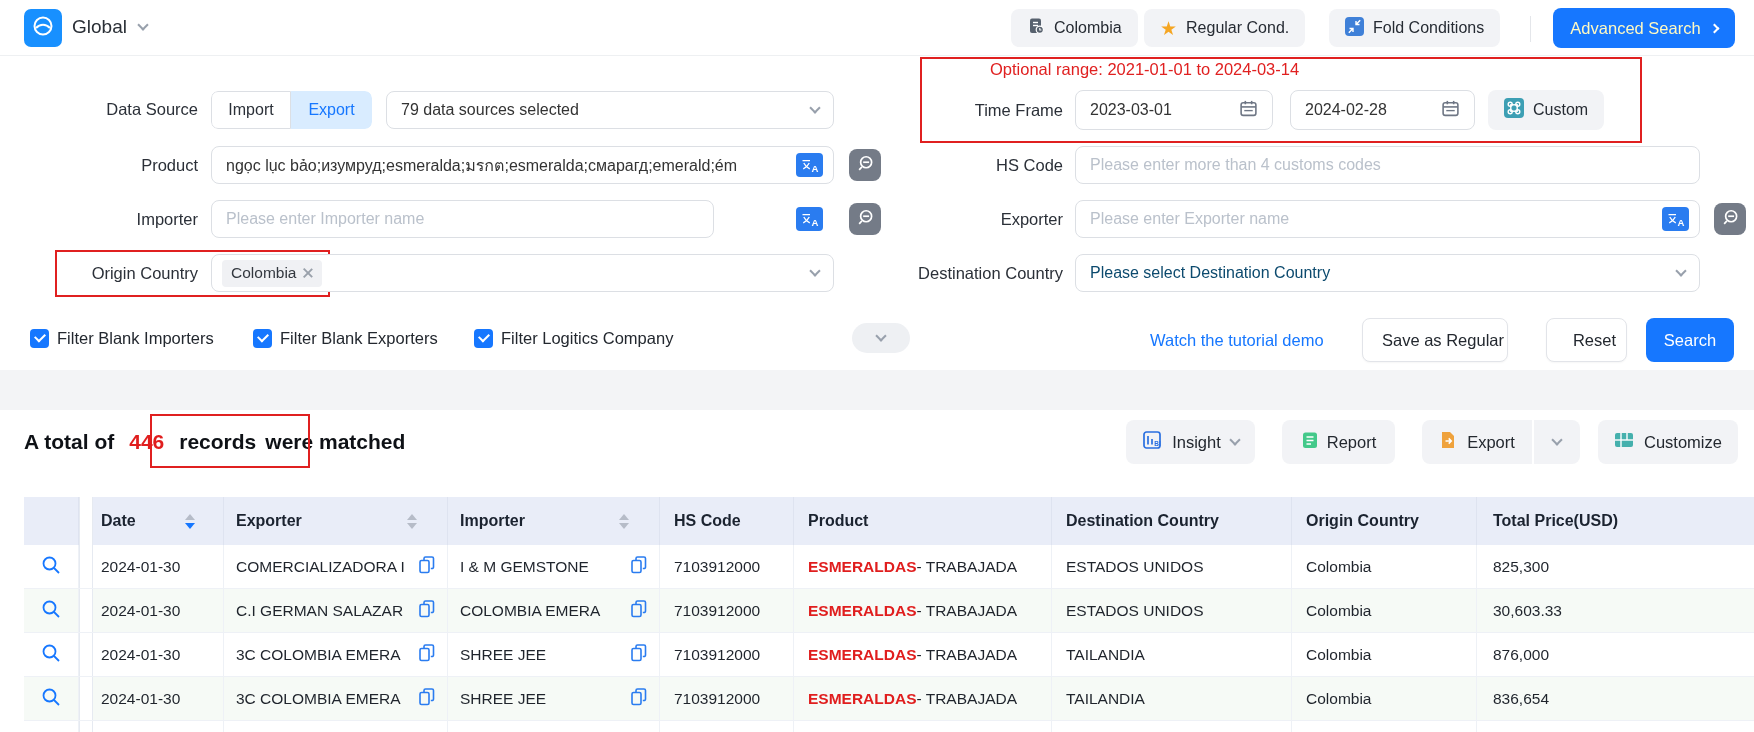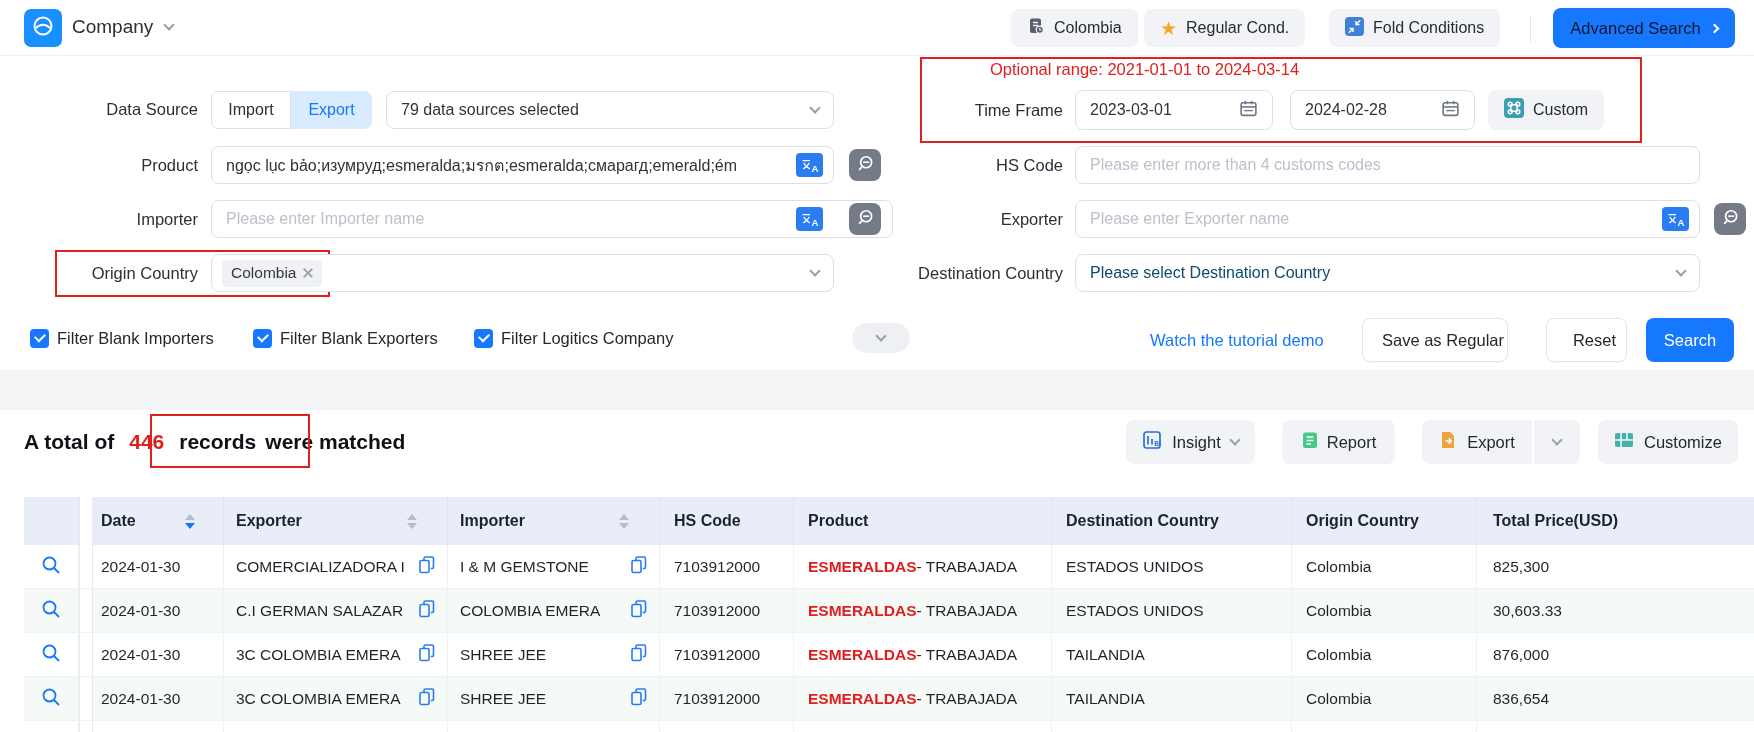--- a/index.html
+++ b/index.html
@@ -7,21 +7,21 @@
   body { font-family:"Liberation Sans", sans-serif; color:#262b33; }
   #app { position:relative; width:1754px; height:732px; background:#fff; overflow:hidden; }
   .abs { position:absolute; }
 
   
   .topbar { position:absolute; left:0; top:0; width:1754px; height:56px; background:#fff; border-bottom:1px solid #eef0f2; }
   .logo { position:absolute; left:24px; top:9px; width:38px; height:38px; background:#1890ff; border-radius:7px; display:flex; align-items:center; justify-content:center; }
   .region { position:absolute; left:72px; top:16px; font-size:19px; color:#2a2f36; display:flex; align-items:center; gap:12px; cursor:pointer; }
   .pill { background:#f2f3f6; border-radius:8px; height:38px; display:flex; align-items:center; gap:9px; padding:0 16px; font-size:16px; color:#262b33; cursor:pointer; }
   .tb-div { position:absolute; left:1530px; top:16px; width:1px; height:26px; background:#e4e6ea; }
-  .adv-btn { position:absolute; left:1553px; top:8px; width:182px; height:40px; background:#1677ff; border-radius:8px; color:#0f172a; font-size:16.5px; display:flex; align-items:center; justify-content:center; gap:10px; cursor:pointer; }
+  .adv-btn { position:absolute; left:1553px; top:8px; width:182px; height:40px; background:#1677ff; border-radius:8px; color:#fef9c3; font-size:16.5px; display:flex; align-items:center; justify-content:center; gap:10px; cursor:pointer; }
 
   
   .chev { display:inline-block; width:8px; height:8px; border-right:2px solid #98a0ac; border-bottom:2px solid #98a0ac; transform:rotate(45deg); margin-top:-4px; }
   .chev.white { border-color:#fff; transform:rotate(-45deg); width:7px; height:7px; margin-top:0; }
 
   
   .flabel { position:absolute; width:198px; text-align:right; font-size:16.5px; color:#2b3038;padding-left:44px; }
   .flabel.r { width:200px; }
   .input { position:absolute; height:38px; border:1px solid #dcdfe4; border-radius:8px; background:#fff; display:flex; align-items:center; padding:0 14px; font-size:16px; color:#333; }
   input.real { position:absolute; height:38px; border:1px solid #dcdfe4; border-radius:8px; background:#fff; padding:0 44px 0 14px; font-size:16px; color:#333; font-family:"Liberation Sans",sans-serif; outline:none; }
@@ -84,21 +84,21 @@
   <header class="topbar">
     <div class="logo">
       <span>
         <svg width="24" height="24" viewBox="0 0 24 24">
             <circle cx="12" cy="12" r="8.5" fill="none" stroke="#fff" stroke-width="2"></circle>
             <path d="M5 14 C9 9.5,15 9.5,19 14" fill="none" stroke="#fff" stroke-width="2"></path>
           </svg>
       </span>
     </div>
     <div class="region">
-      <span>Company</span>
+      <span>Global</span>
       <span class="chev"></span>
     </div>
 
     <div class="pill abs" style="left:1011px; top:9px;">
       <span>
         <svg width="18" height="18" viewBox="0 0 18 18">
             <rect x="3" y="1.5" width="11" height="14.5" rx="2" fill="#57616e"></rect>
             <line x1="6" y1="5.5" x2="11" y2="5.5" stroke="#fff" stroke-width="1.4"></line>
             <line x1="6" y1="8.5" x2="11" y2="8.5" stroke="#fff" stroke-width="1.4"></line>
             <circle cx="12.8" cy="12.8" r="3.6" fill="#57616e" stroke="#fff" stroke-width="1.2"></circle>
@@ -200,21 +200,21 @@
             <circle cx="9.6" cy="7.8" r="5.2" fill="none" stroke="#fff" stroke-width="1.6"></circle>
             <line x1="6.8" y1="7.8" x2="12.4" y2="7.8" stroke="#fff" stroke-width="1.6"></line>
             <line x1="5.6" y1="12.2" x2="3" y2="15" stroke="#fff" stroke-width="1.6"></line>
           </svg>
       </span>
     </div>
     <div class="flabel r" style="left:863px; top:156px;">HS Code</div>
     <input class="real" style="left: 1075px; top: 146px; width: 625px;" readonly="" placeholder="Please enter more than 4 customs codes">
 
     <div class="flabel" style="left:0; top:210px;">Importer</div>
-    <input class="real" style="left: 211px; top: 200px; width: 682px;" readonly="" placeholder="Please enter Importer name">
+    <input class="real" style="left: 211px; top: 200px; width: 503px;" readonly="" placeholder="Please enter Importer name">
     <div class="trans-ic" style="left:796px; top:207px; right:auto;">
       <svg width="18" height="15" viewBox="0 0 16 14">
           <path d="M1 2.5 h7 M2.2 4.6 c1.8 3.6,3.6 4.6,5.6 5.6 M7.3 4.6 c-1.8 3.6,-3.6 4.6,-5.6 5.6" stroke="#fff" fill="none" stroke-width="1.2"></path>
           <text x="9.5" y="13" font-size="9" fill="#fff" font-weight="bold" font-family="Liberation Sans, sans-serif">A</text>
         </svg>
     </div>
     <div class="excl" style="left:849px; top:203px;">
       <span>
         <svg width="19" height="19" viewBox="0 0 18 18">
             <circle cx="9.6" cy="7.8" r="5.2" fill="none" stroke="#fff" stroke-width="1.6"></circle>

